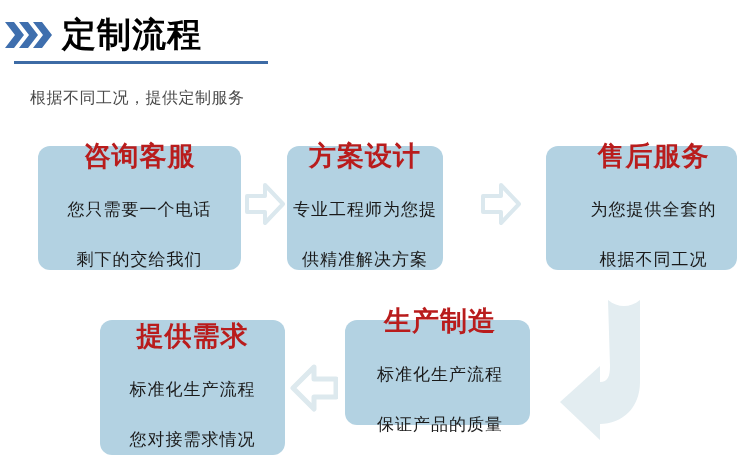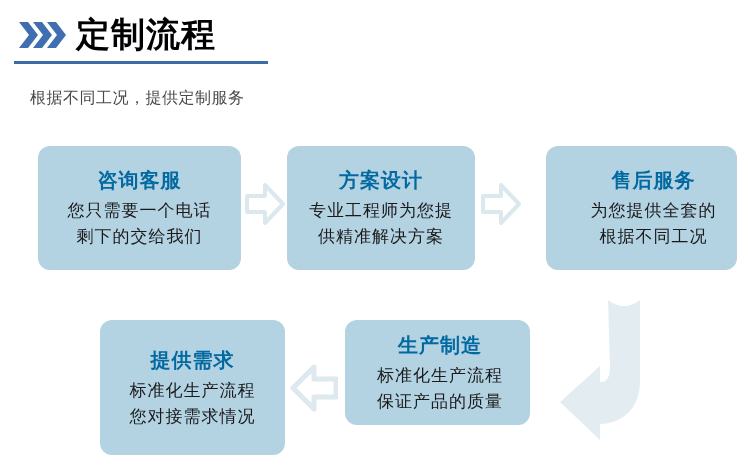--- a/index.html
+++ b/index.html
@@ -24,21 +24,21 @@
   
   .header {
     position: absolute;
     left: 0;
     top: 0;
     width: 750px;
     height: 125px;
   }
   .header-row {
     position: absolute;
-    left: 18px;
+    left: 4px;
     top: 14px;
     display: flex;
     align-items: flex-end;
     text-align: right;
   }
   .chevrons {
     display: block;
     width: 48px;
     height: 30px;
     margin-bottom: 4px;
@@ -76,39 +76,40 @@
     background: #b3d2e2;
     border-radius: 12px;
     box-sizing: border-box;
     display: flex;
     flex-direction: column;
     align-items: center;
     justify-content: center;
     padding: 6px 8px 10px 8px;
   }
   .card-title {
-    font-size: 20px;
+    font-size: 27px;
     font-weight: bold;
-    color: #0369a1;
+    color: #b91c1c;
     line-height: 36px;
     letter-spacing: 1px;
     white-space: nowrap;
   }
   .card-line {
-    font-family: Liberation Serif, serif;
+    font-family: Liberation Mono, monospace;
     font-size: 17px;
     color: #1a1a1a;
     line-height: 26px;
     letter-spacing: 1px;
     white-space: nowrap;
+    margin-top: 24px;
   }
 
   
   #card-1 { left: 38px;  top: 146px; width: 203px; height: 124px; }
-  #card-2 { left: 287px; top: 146px; width: 188px; height: 124px; }
+  #card-2 { left: 287px; top: 146px; width: 156px; height: 124px; }
   #card-3 { left: 546px; top: 146px; width: 191px; height: 124px; padding-left: 32px; }
   #card-4 { left: 100px; top: 320px; width: 185px; height: 135px; }
   #card-5 { left: 345px; top: 320px; width: 185px; height: 105px; padding-left: 13px; }
 
   
   .arrow {
     position: absolute;
   }
   #arrow-1 { left: 245px; top: 182px; width: 40px; height: 44px; }
   #arrow-2 { left: 481px; top: 182px; width: 40px; height: 44px; }

